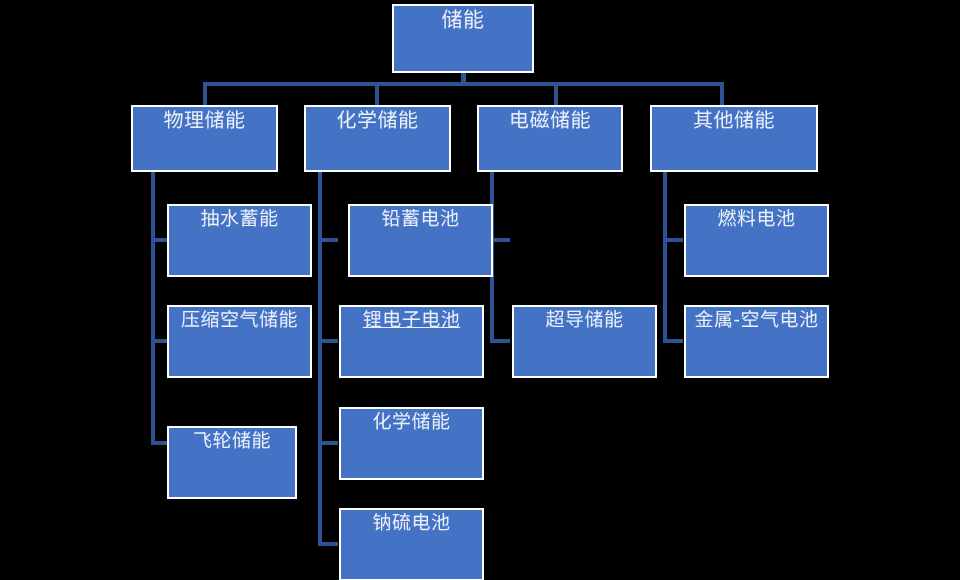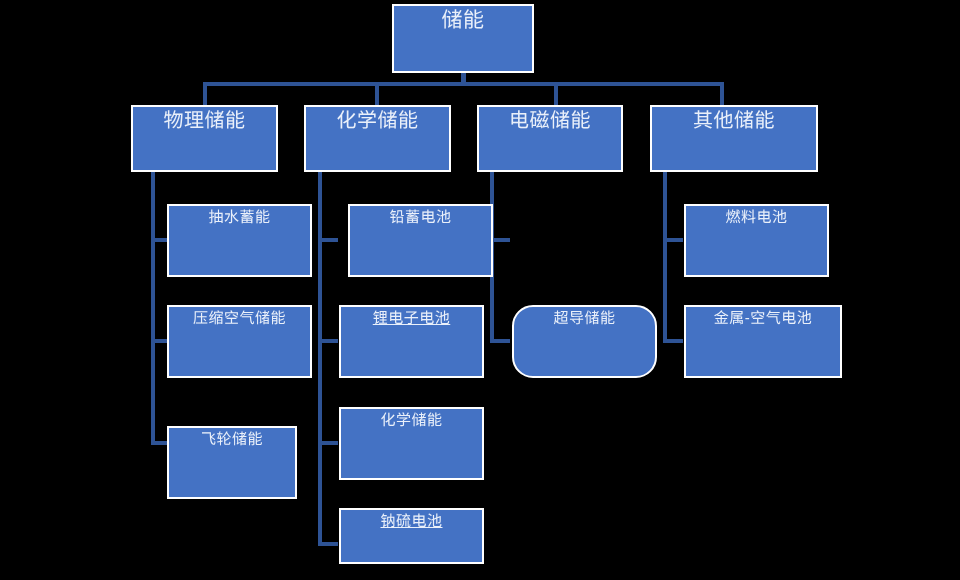--- a/index.html
+++ b/index.html
@@ -25,21 +25,21 @@
     display: flex;
     justify-content: center;
     text-align: center;
     line-height: 1.18;
     letter-spacing: 0.5px;
     padding: 2px 6px;
     z-index: 3;
   }
   .node-root   { font-size: 21px; }
   .node-l2     { font-size: 20px; }
-  .node-l3     { font-size: 15px; }
+  .node-l3     { font-size: 19px; }
   .conn {
     position: absolute;
     background: #2E5395;
     z-index: 1;
   }
   .conn-v { width: 4px; }
   .conn-h { height: 4px; }
 </style>
 </head>
 <body>
@@ -101,28 +101,28 @@
 
   <div class="node node-l3" style="left:348px; top:204px; width:145px; height:73px;">
     <span>铅蓄电池</span>
   </div>
   <div class="node node-l3" style="left:339px; top:305px; width:145px; height:73px;text-decoration:underline;">
     <span>锂电子电池</span>
   </div>
   <div class="node node-l3" style="left:339px; top:407px; width:145px; height:73px;">
     <span>化学储能</span>
   </div>
-  <div class="node node-l3" style="left:339px; top:508px; width:145px; height:56px;text-decoration:underline;">
+  <div class="node node-l3" style="left:339px; top:508px; width:145px; height:73px;">
     <span>钠硫电池</span>
   </div>
 
-  <div class="node node-l3" style="left:512px; top:305px; width:145px; height:73px;border-radius:21px;">
+  <div class="node node-l3" style="left:512px; top:305px; width:145px; height:73px;">
     <span>超导储能</span>
   </div>
 
   <div class="node node-l3" style="left:684px; top:204px; width:145px; height:73px;">
     <span>燃料电池</span>
   </div>
-  <div class="node node-l3" style="left:684px; top:305px; width:158px; height:73px;">
+  <div class="node node-l3" style="left:684px; top:305px; width:145px; height:73px;">
     <span>金属-空气电池</span>
   </div>
 
 </div>
 
 </body></html>

